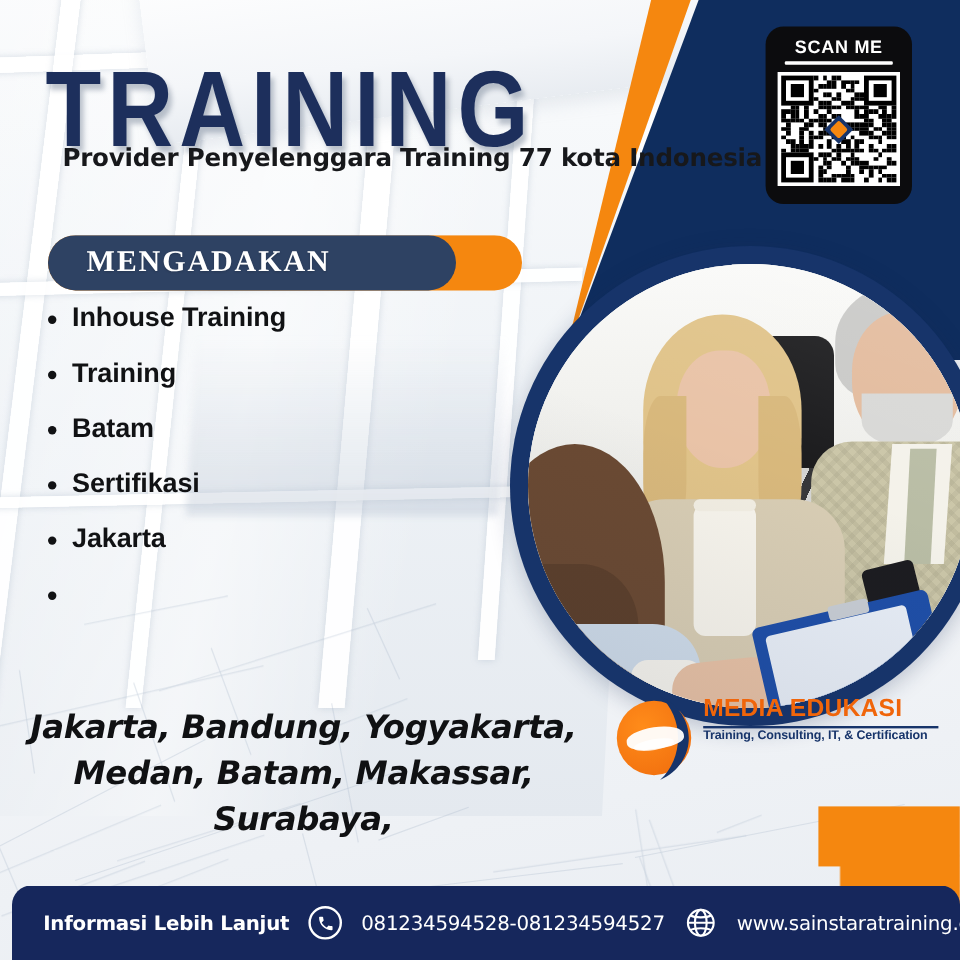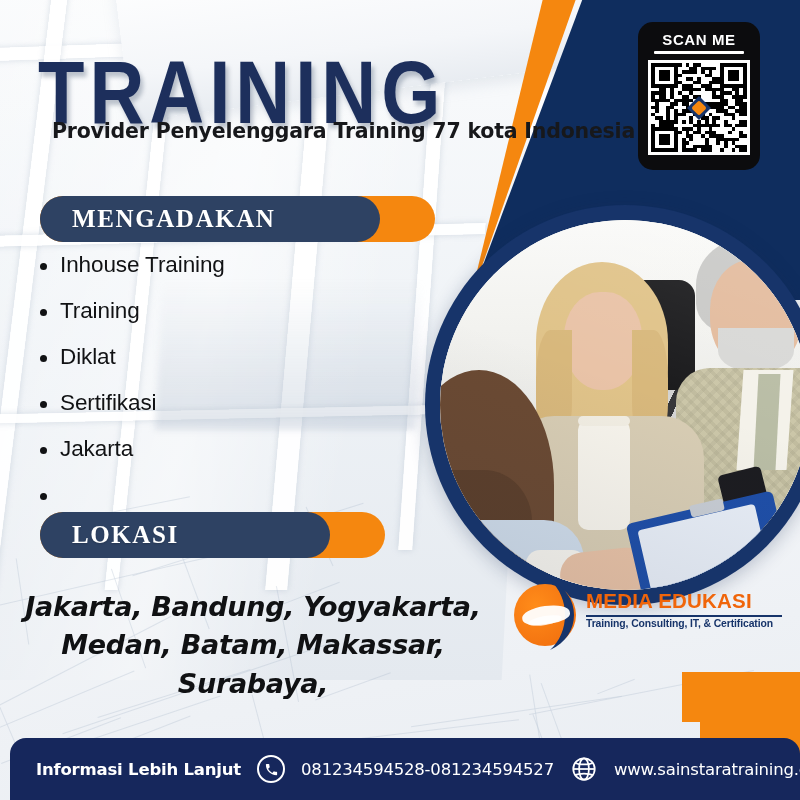--- a/index.html
+++ b/index.html
@@ -160,21 +160,21 @@
   .bullets{ position:absolute; left:40px; top:252px; width:400px; }
   .bullet{
     display:flex; align-items:flex-start; gap:13px;
     margin-bottom:20px;
   }
   .bullet .dot{
     width:7px; height:7px; border-radius:50%; background:#111214;
     margin-top:11px; flex:0 0 auto;
   }
   .bullet .btxt{
-    font-size:22.5px; font-weight:400; color:#111214;
+    font-size:22.5px; font-weight:700; color:#111214;
     font-family:"Liberation Sans", sans-serif; letter-spacing:-0.1px;
     white-space:nowrap;
   }
 
   
   .cities{
     position:absolute; left:18px; top:588px; width:470px;
     text-align:center;
     font-style:italic; font-weight:600;
     font-size:27px; line-height:1.42; color:#101113;
@@ -196,21 +196,21 @@
         background:#ffffff; border-radius:50%; transform:rotate(-10deg); opacity:.8; }
   .logo-text{ position:absolute; left:74px; top:0; width:196px; }
   .lt-main{
     font-size:32px; font-weight:800; color:#17346a; letter-spacing:-1.2px;
     font-family:"DejaVu Sans", sans-serif; line-height:1;
   }
   .lt-dots{ position:absolute; right:6px; top:-3px; display:flex; gap:3px; }
   .lt-dots i{ width:5px; height:5px; border-radius:50%; background:#F5870F; display:block; }
   .lt-sub{
     font-size:20.5px; font-weight:800; color:#F0650A; letter-spacing:.2px;
-    font-family:"Liberation Sans", sans-serif; line-height:1.15; margin-top:11px;
+    font-family:"Liberation Sans", sans-serif; line-height:1.15; margin-top:1px;
   }
   .lt-rule{ height:2px; background:#17346a; margin:2px 0 1px; }
   .lt-tag{
     font-size:10.4px; font-weight:700; color:#17346a; letter-spacing:-.1px;
     font-family:"Liberation Sans", sans-serif;
   }
 
   
   .qr-card{
     position:absolute; left:638px; top:22px; width:122px; height:148px;
@@ -639,41 +639,35 @@
     <div class="bullet">
       <span class="dot"></span>
       <span class="btxt">Inhouse Training</span>
     </div>
     <div class="bullet">
       <span class="dot"></span>
       <span class="btxt">Training</span>
     </div>
     <div class="bullet">
       <span class="dot"></span>
-      <span class="btxt">Diklat</span>
+      <span class="btxt">Batam</span>
     </div>
     <div class="bullet">
       <span class="dot"></span>
       <span class="btxt">Sertifikasi</span>
     </div>
     <div class="bullet">
       <span class="dot"></span>
       <span class="btxt">Jakarta</span>
     </div>
     <div class="bullet">
       <span class="dot"></span>
     </div>
   </div>
 
-  <div class="pill-wrap" style="left:40px; top:512px; width:345px;">
-    <div class="pill-orange" style="width:345px;"></div>
-    <div class="pill-navy" style="width:290px;">
-      <span class="pill-label">LOKASI</span>
-    </div>
-  </div>
 
   <div class="cities">
     <div>Jakarta, Bandung, Yogyakarta,</div>
     <div>Medan, Batam, Makassar, Surabaya,</div>
   </div>
 
   <div class="logo">
     <div class="logo-mark">
       <div class="lm-o"></div>
       <div class="lm-n"></div>

